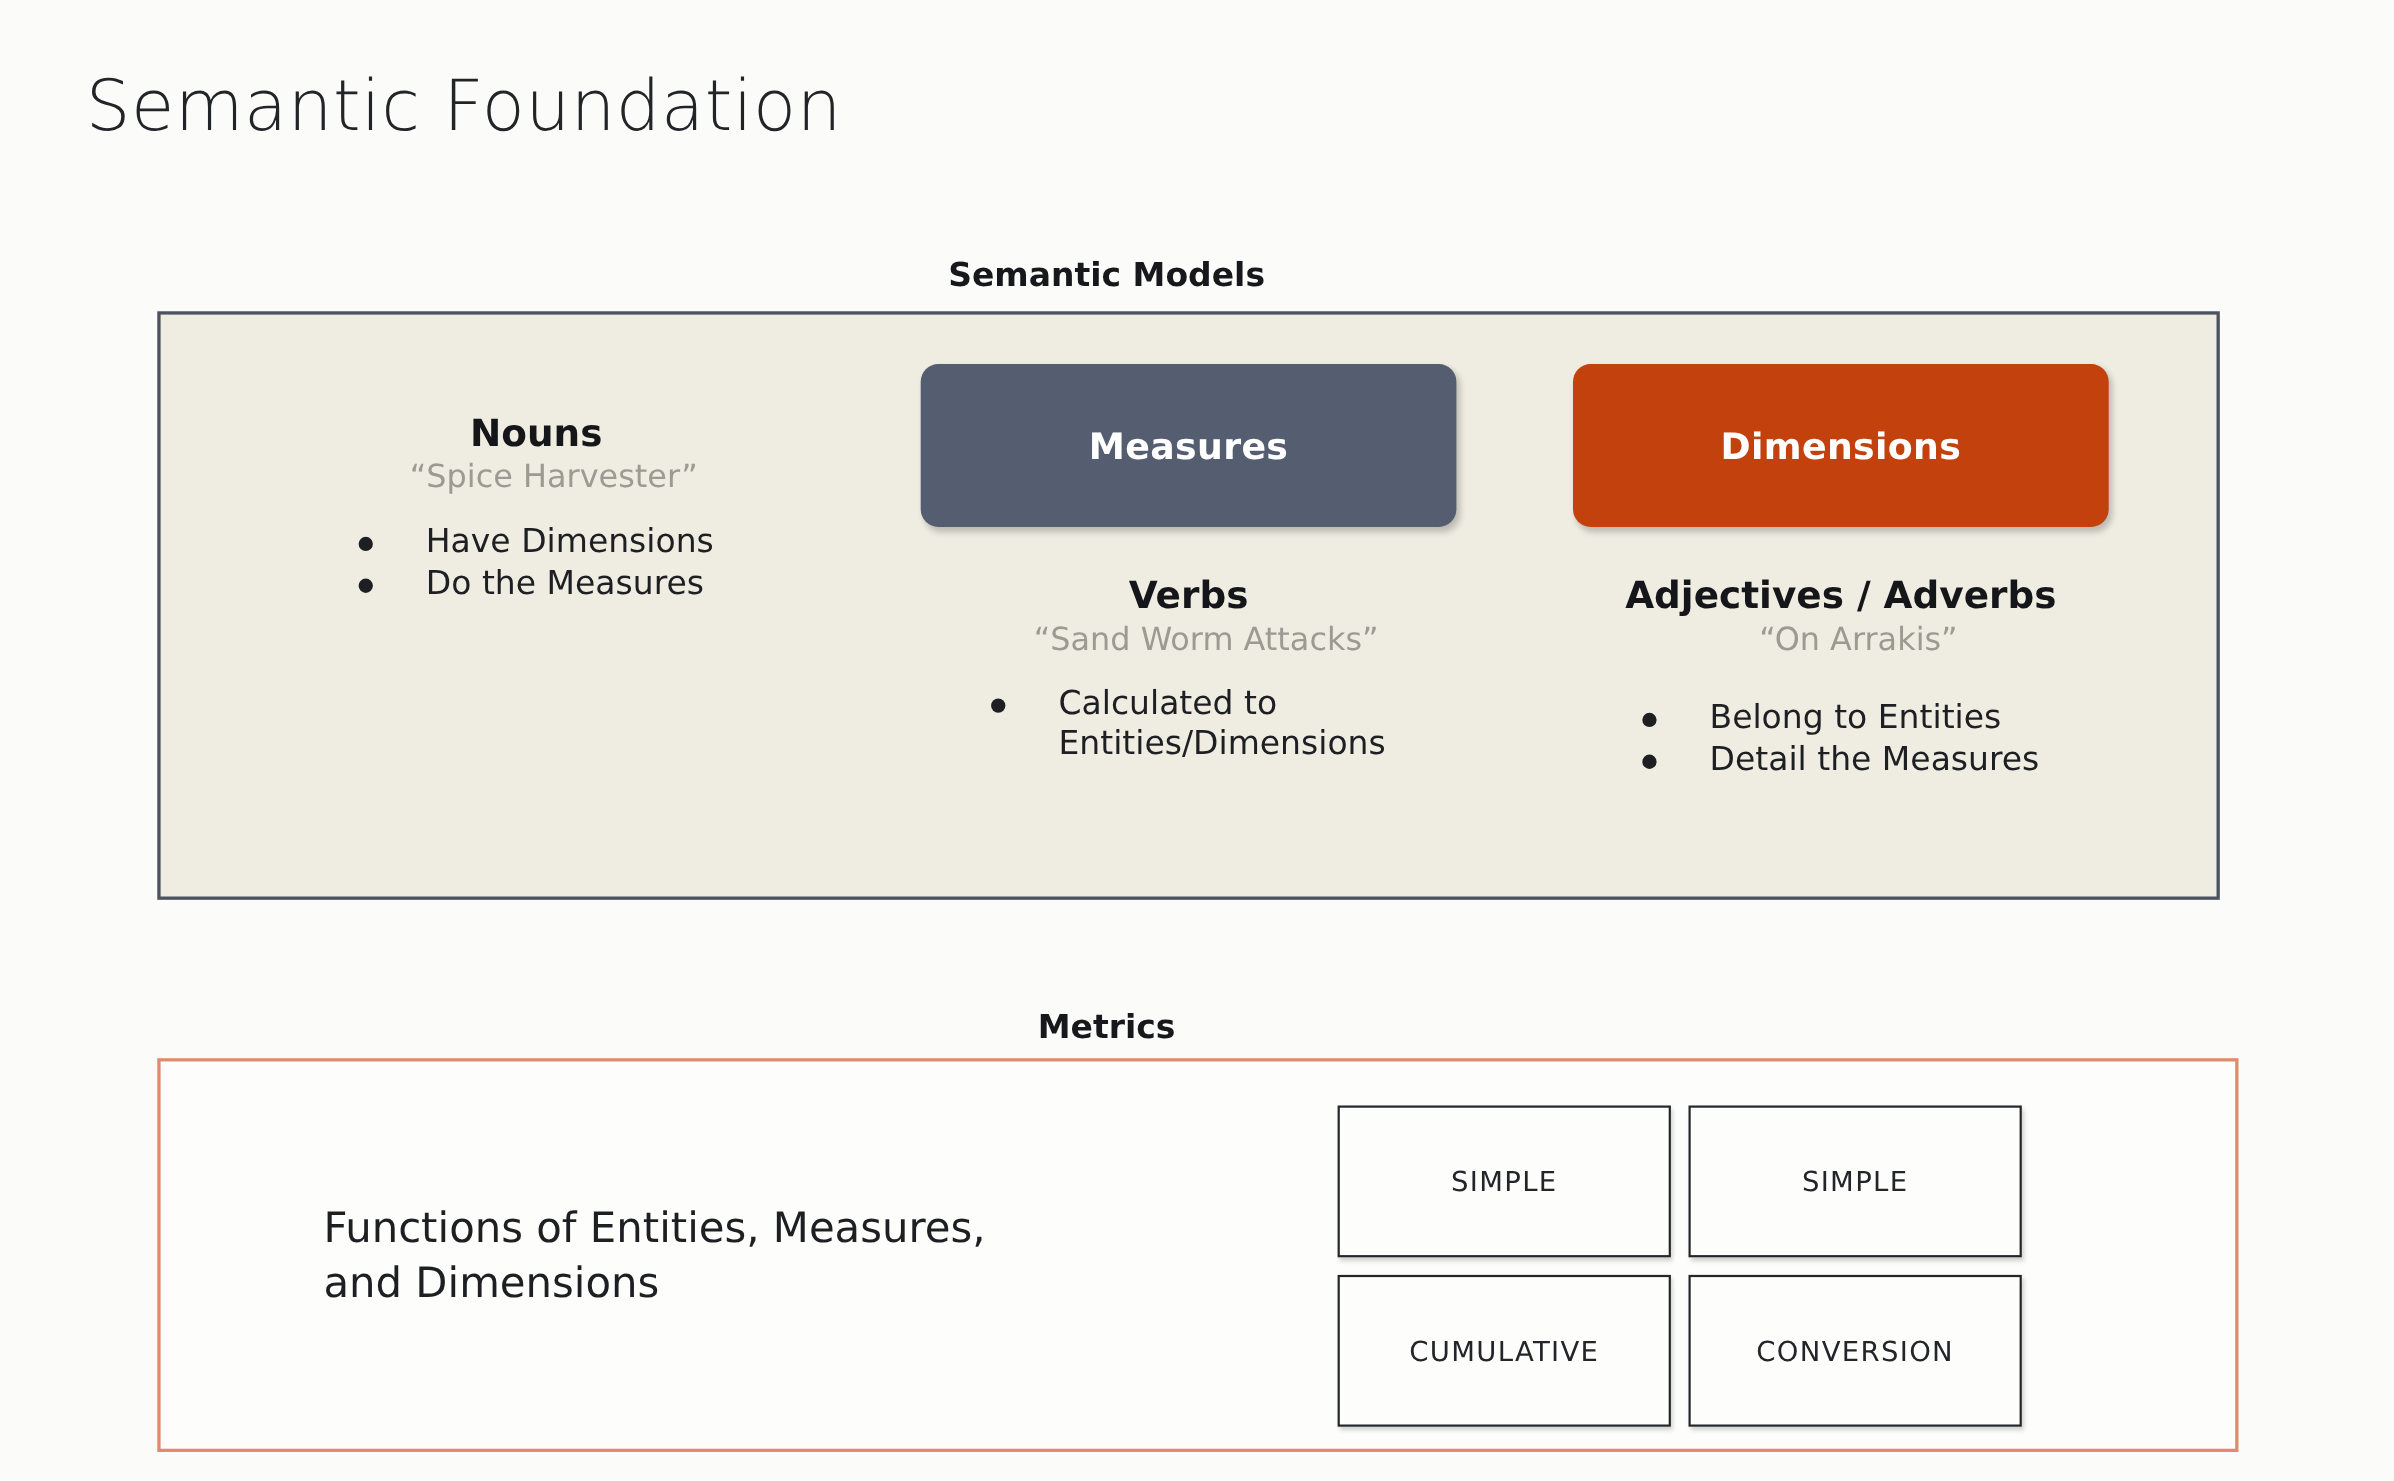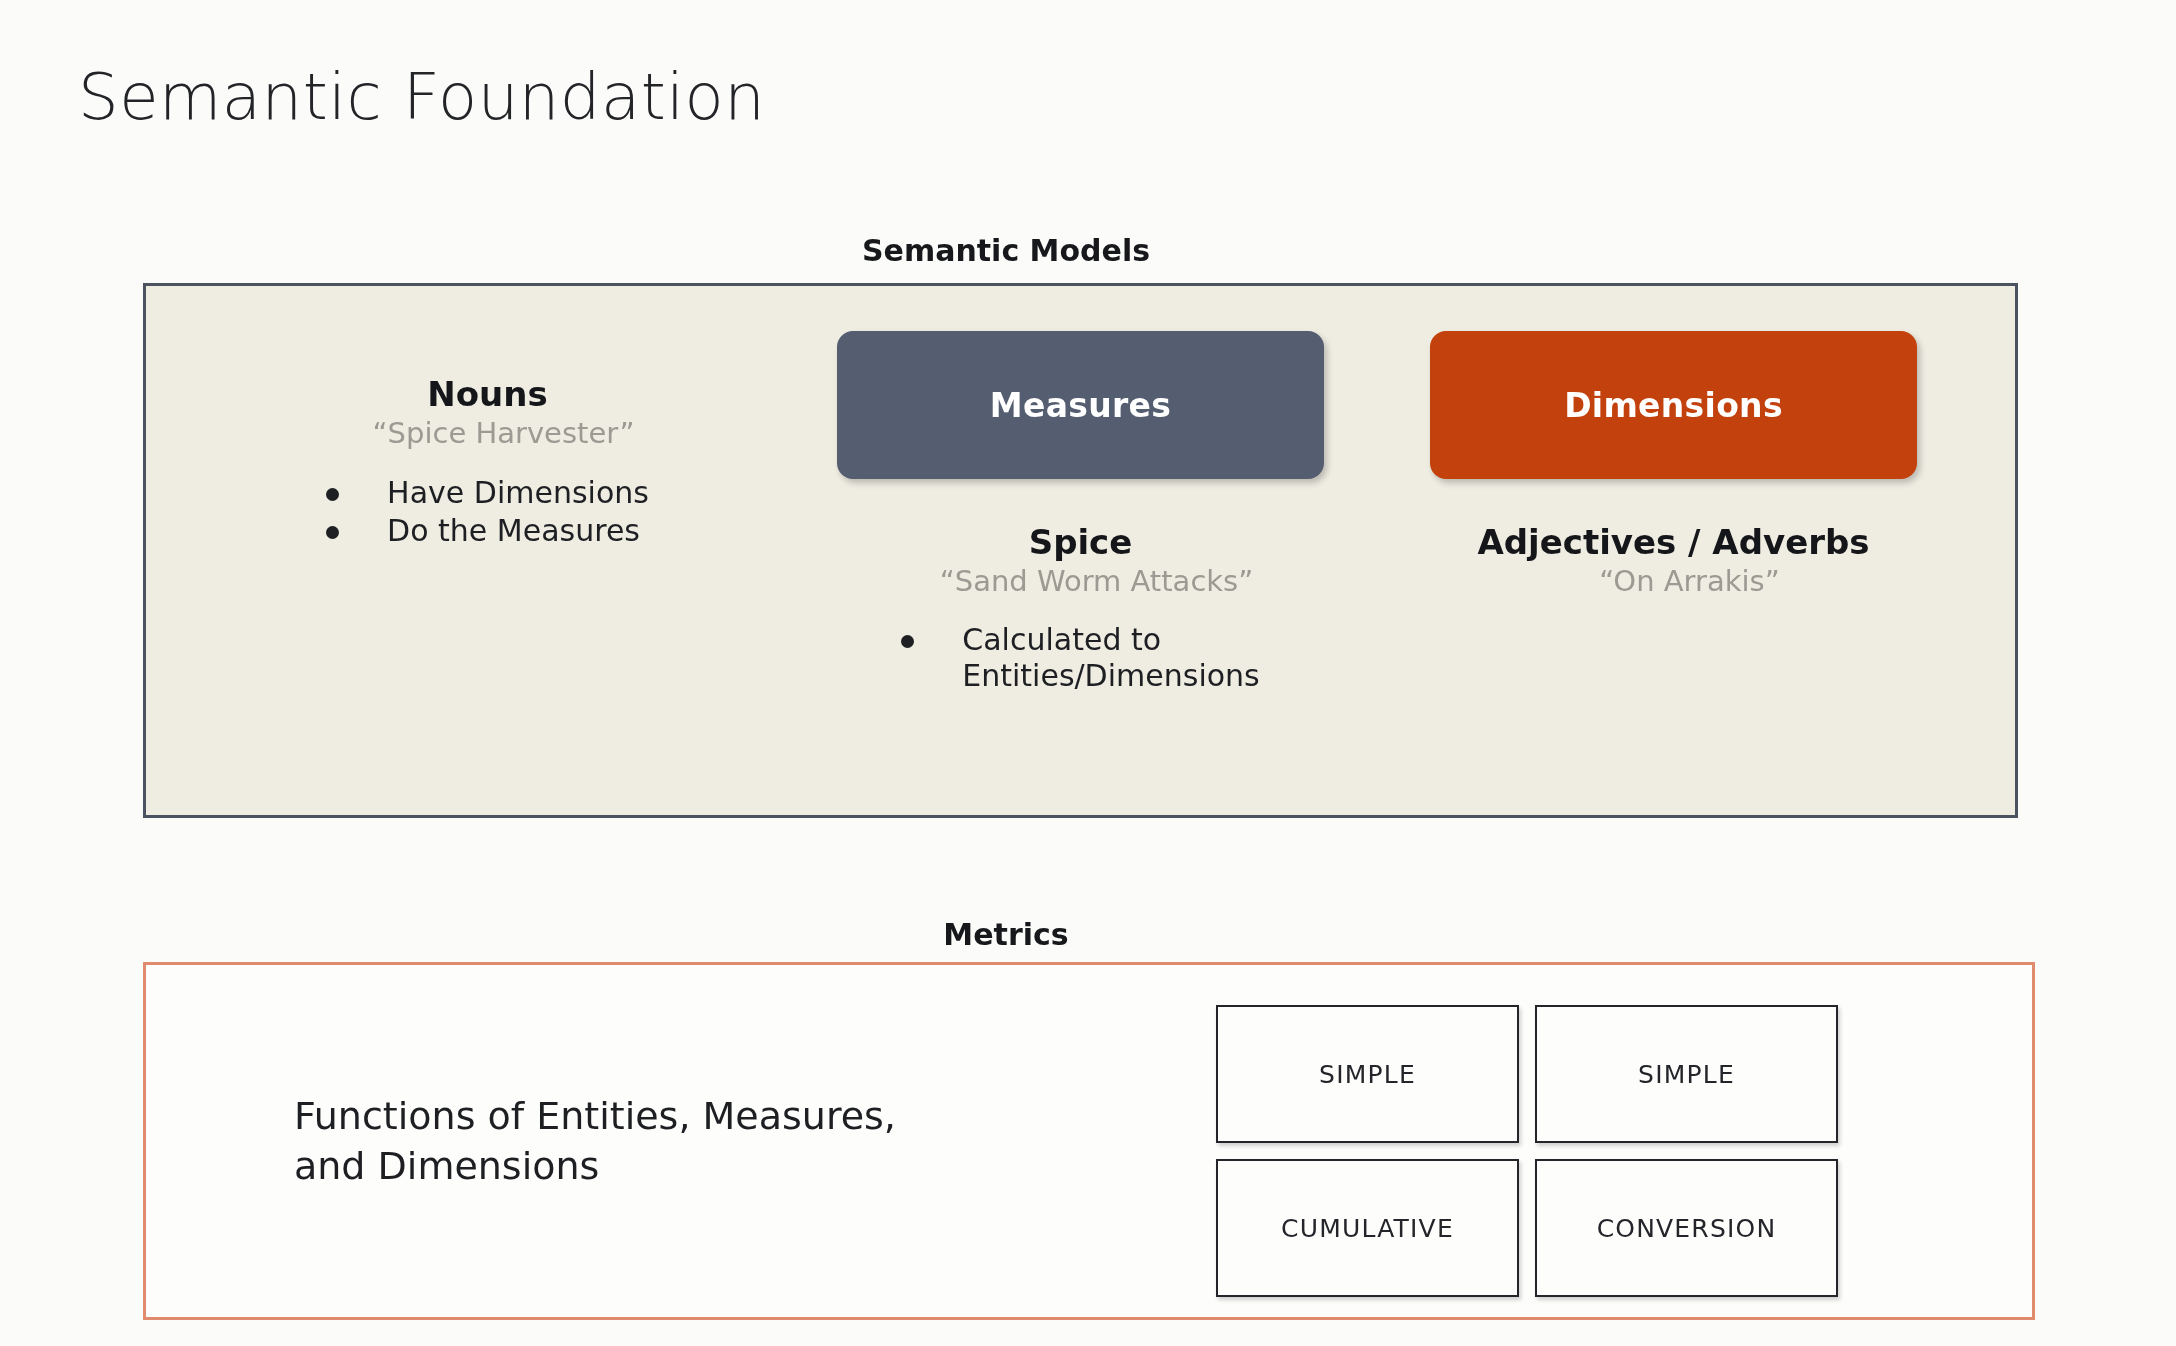--- a/index.html
+++ b/index.html
@@ -216,35 +216,45 @@
         </li>
         <li class="bullet-item">
           <span class="bullet-dot"></span>
           <span class="bullet-text">Do the Measures</span>
         </li>
       </ul>
     </div>
 
     <div class="sem-col col-measures">
       <div class="chip measures">Measures</div>
-      <div class="part-of-speech">Spice</div>
+      <div class="part-of-speech">Verbs</div>
       <div class="example-phrase">“Sand Worm Attacks”</div>
       <ul class="bullet-list">
         <li class="bullet-item">
           <span class="bullet-dot"></span>
           <span class="bullet-text">Calculated to
 Entities/Dimensions</span>
         </li>
       </ul>
     </div>
 
     <div class="sem-col col-dimensions">
       <div class="chip dimensions">Dimensions</div>
       <div class="part-of-speech">Adjectives / Adverbs</div>
       <div class="example-phrase">“On Arrakis”</div>
+      <ul class="bullet-list">
+        <li class="bullet-item">
+          <span class="bullet-dot"></span>
+          <span class="bullet-text">Belong to Entities</span>
+        </li>
+        <li class="bullet-item">
+          <span class="bullet-dot"></span>
+          <span class="bullet-text">Detail the Measures</span>
+        </li>
+      </ul>
     </div>
 
   </div>
 </div>
 
 <div class="section-label" id="metrics-label">Metrics</div>
 
 <div class="metrics-panel">
   <div class="metrics-desc">Functions of Entities, Measures,
 and Dimensions</div>

